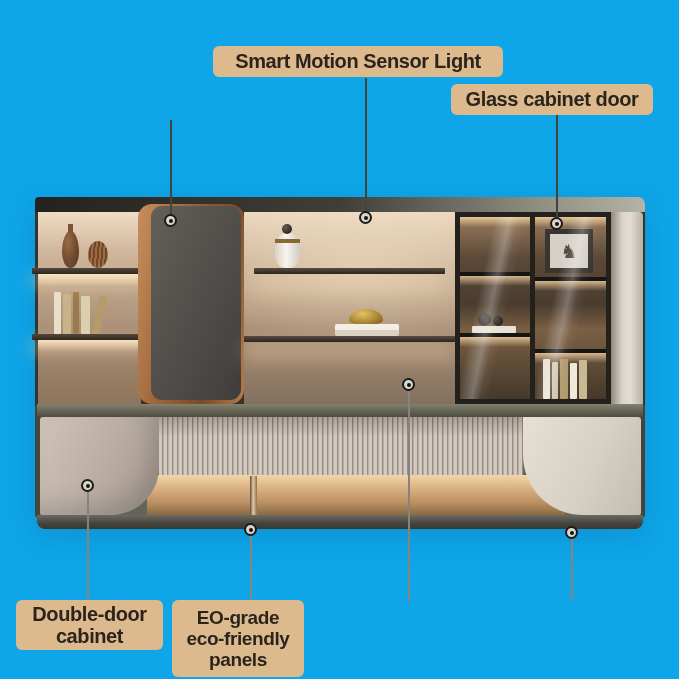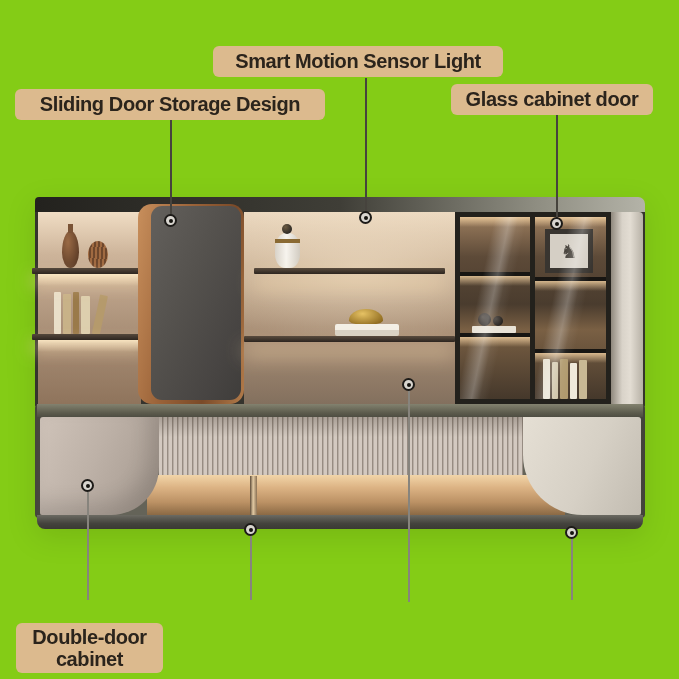--- a/index.html
+++ b/index.html
@@ -1,35 +1,35 @@
 <!DOCTYPE html>
 <html><head>
 <meta charset="utf-8">
 <style>
   html,body{margin:0;padding:0;background:#e0dfdd;}
-  .canvas{position:relative;width:679px;height:679px;background:#84cc16;
+  .canvas{position:relative;width:679px;height:679px;background:#0ea5e9;
           font-family:"Liberation Sans",sans-serif;overflow:hidden;}
 
   
   .callout-label{position:absolute;background:#dcba8e;color:#2b241c;font-weight:700;
     font-size:20px;line-height:1.12;letter-spacing:-0.4px;border-radius:6px;
     display:flex;align-items:center;justify-content:center;text-align:center;
     padding:2px 5px;box-sizing:border-box;z-index:10;}
   .cline{position:absolute;width:2px;z-index:9;}
   .cline.dark{background:#46433d;}
   .cline.light{background:#87847d;}
   .marker{position:absolute;width:9px;height:9px;border:2px solid #1d1b18;background:#d8d5cf;
     border-radius:50%;z-index:9;}
   .marker::after{content:"";position:absolute;left:2.5px;top:2.5px;width:4px;height:4px;
     background:#15130f;border-radius:50%;}
 
   .lbl-smart{left:213px;top:46px;width:290px;height:31px;}
   .lbl-sliding{left:15px;top:89px;width:310px;height:31px;}
   .lbl-glass{left:451px;top:84px;width:202px;height:31px;text-align:center;}
-  .lbl-double{left:16px;top:600px;width:147px;height:50px;margin-top:23px;}
+  .lbl-double{left:16px;top:600px;width:147px;height:50px;}
   .lbl-eo{left:172px;top:600px;width:132px;height:77px;font-size:19px;}
   .lbl-open{left:335px;top:601px;width:153px;height:30px;}
   .lbl-base{left:498px;top:600px;width:147px;height:52px;}
 
   .ln-smart{left:365px;top:78px;height:134px;}
   .ln-sliding{left:170px;top:120px;height:95px;}
   .ln-glass{left:556px;top:115px;height:103px;}
   .ln-double{left:87px;top:492px;height:108px;}
   .ln-eo{left:250px;top:536px;height:64px;}
   .ln-open{left:408px;top:391px;height:211px;}
@@ -241,17 +241,17 @@
 
   <div class="marker mk-smart"></div>
   <div class="marker mk-sliding"></div>
   <div class="marker mk-glass"></div>
   <div class="marker mk-double"></div>
   <div class="marker mk-eo"></div>
   <div class="marker mk-open"></div>
   <div class="marker mk-base"></div>
 
   <div class="callout-label lbl-smart">Smart Motion Sensor Light</div>
-  <div class="callout-label lbl-sliding">Sliding Door Storage Design</div>
   <div class="callout-label lbl-glass">Glass cabinet door</div>
   <div class="callout-label lbl-double">Double-door cabinet</div>
+  <div class="callout-label lbl-eo">EO-grade eco-friendly panels</div>
 
 </div>
 
 </body></html>

